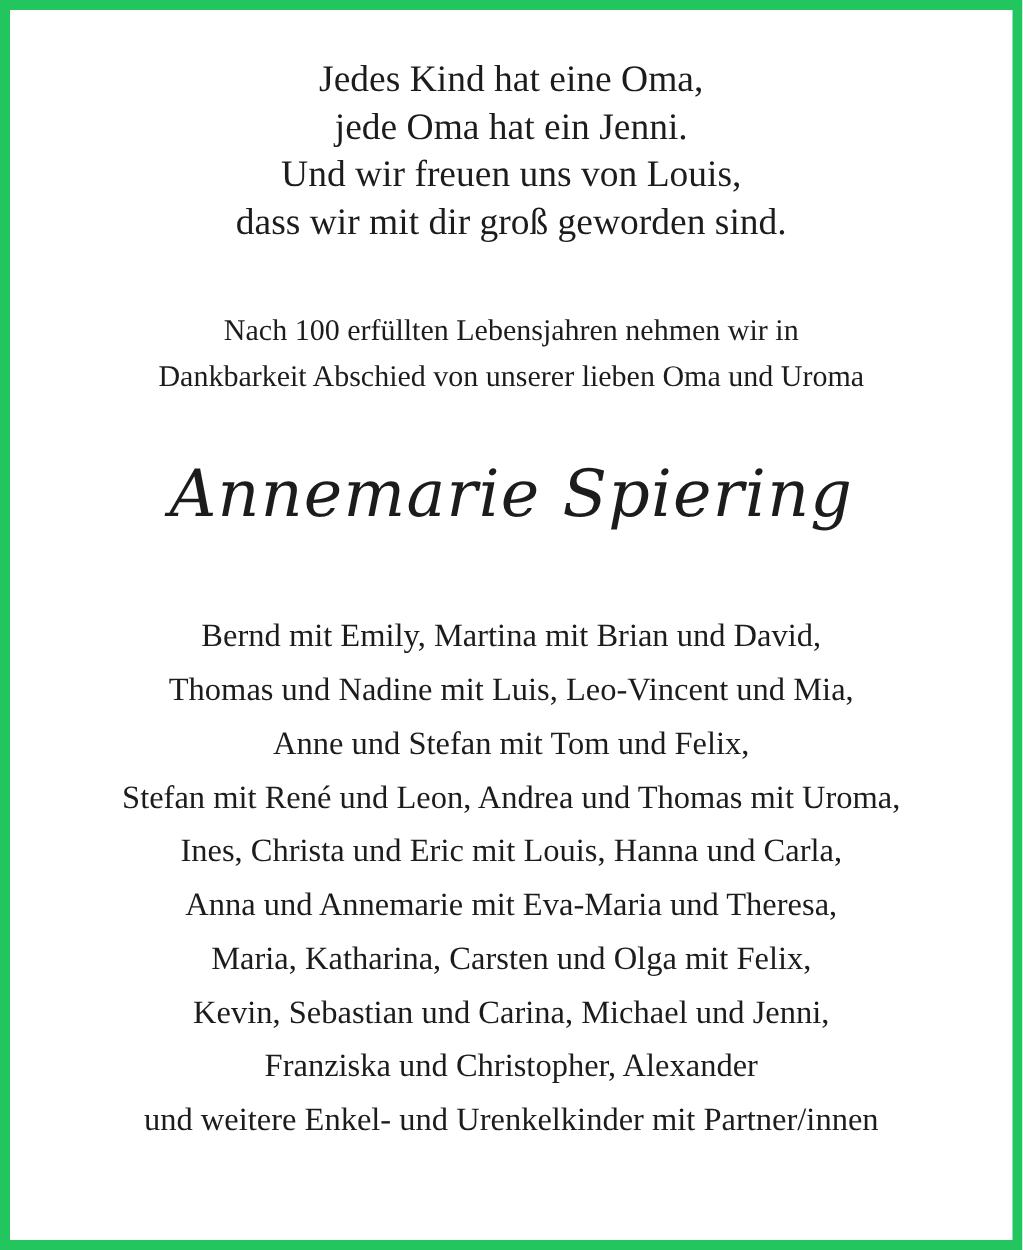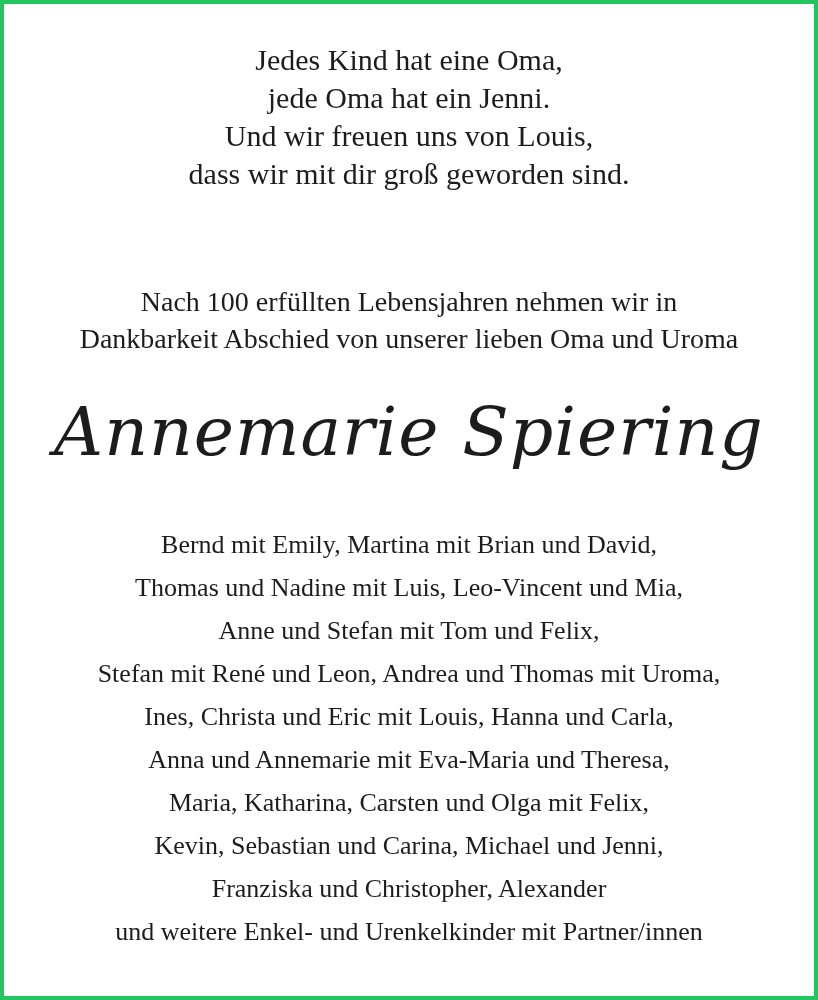--- a/index.html
+++ b/index.html
@@ -10,44 +10,44 @@
   body {
     width: 818px;
     height: 1000px;
     position: relative;
     overflow: hidden;
   }
   .notice-frame {
     position: absolute;
     inset: 0;
     box-sizing: border-box;
-    border: 4px solid #22c55e;
+    border: 8px solid #22c55e;
     background: #ffffff;
     font-family: "Liberation Serif", serif;
     color: #1c1c1c;
     text-align: center;
   }
   .poem {
     margin-top: 37px;
     font-size: 30px;
     line-height: 38px;
   }
   .announcement {
-    margin-top: 90px;
-    font-size: 28px;
+    margin-top: 50px;
+    font-size: 24px;
     line-height: 37px;
   }
   .deceased-name {
     margin-top: 0;
     height: 150px;
     line-height: 150px;
     font-family: "DejaVu Serif", serif;
     font-style: italic;
     font-weight: 400;
-    font-size: 68px;
+    font-size: 52px;
     letter-spacing: 1px;
     white-space: nowrap;
   }
   .family {
     margin-top: 16px;
     font-size: 26px;
     line-height: 43px;
   }
   .line {
     white-space: nowrap;

